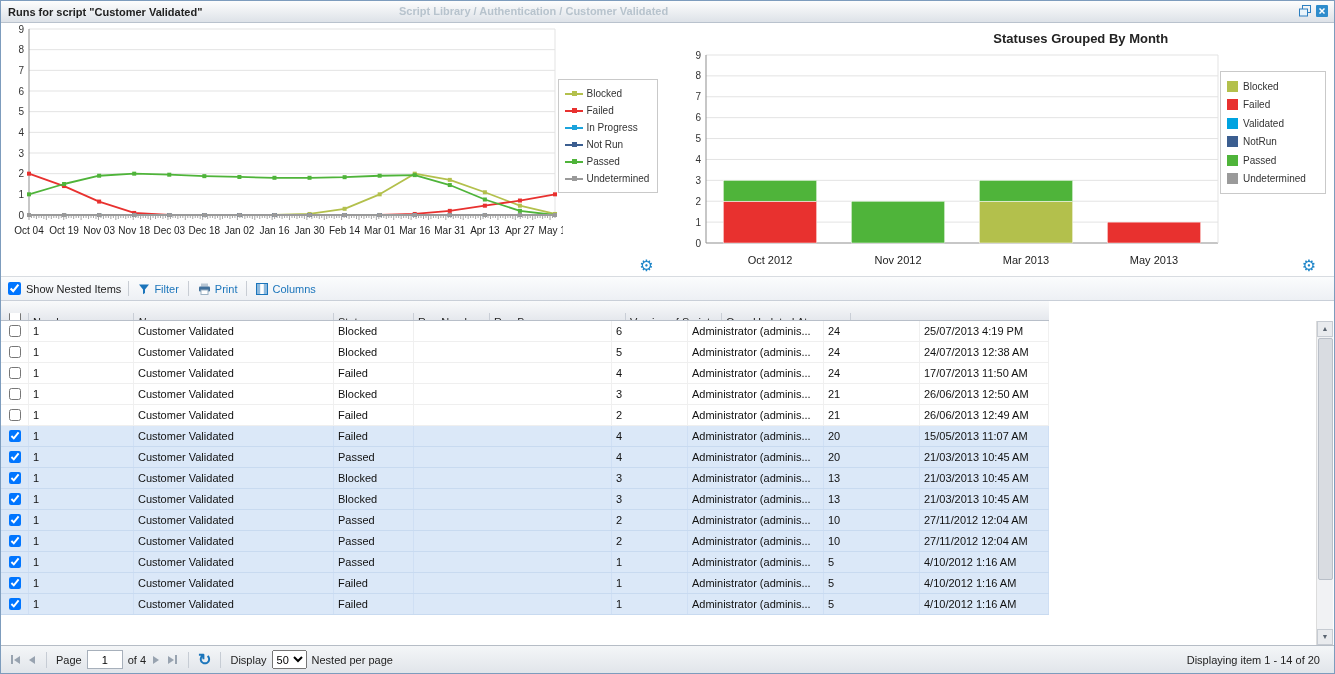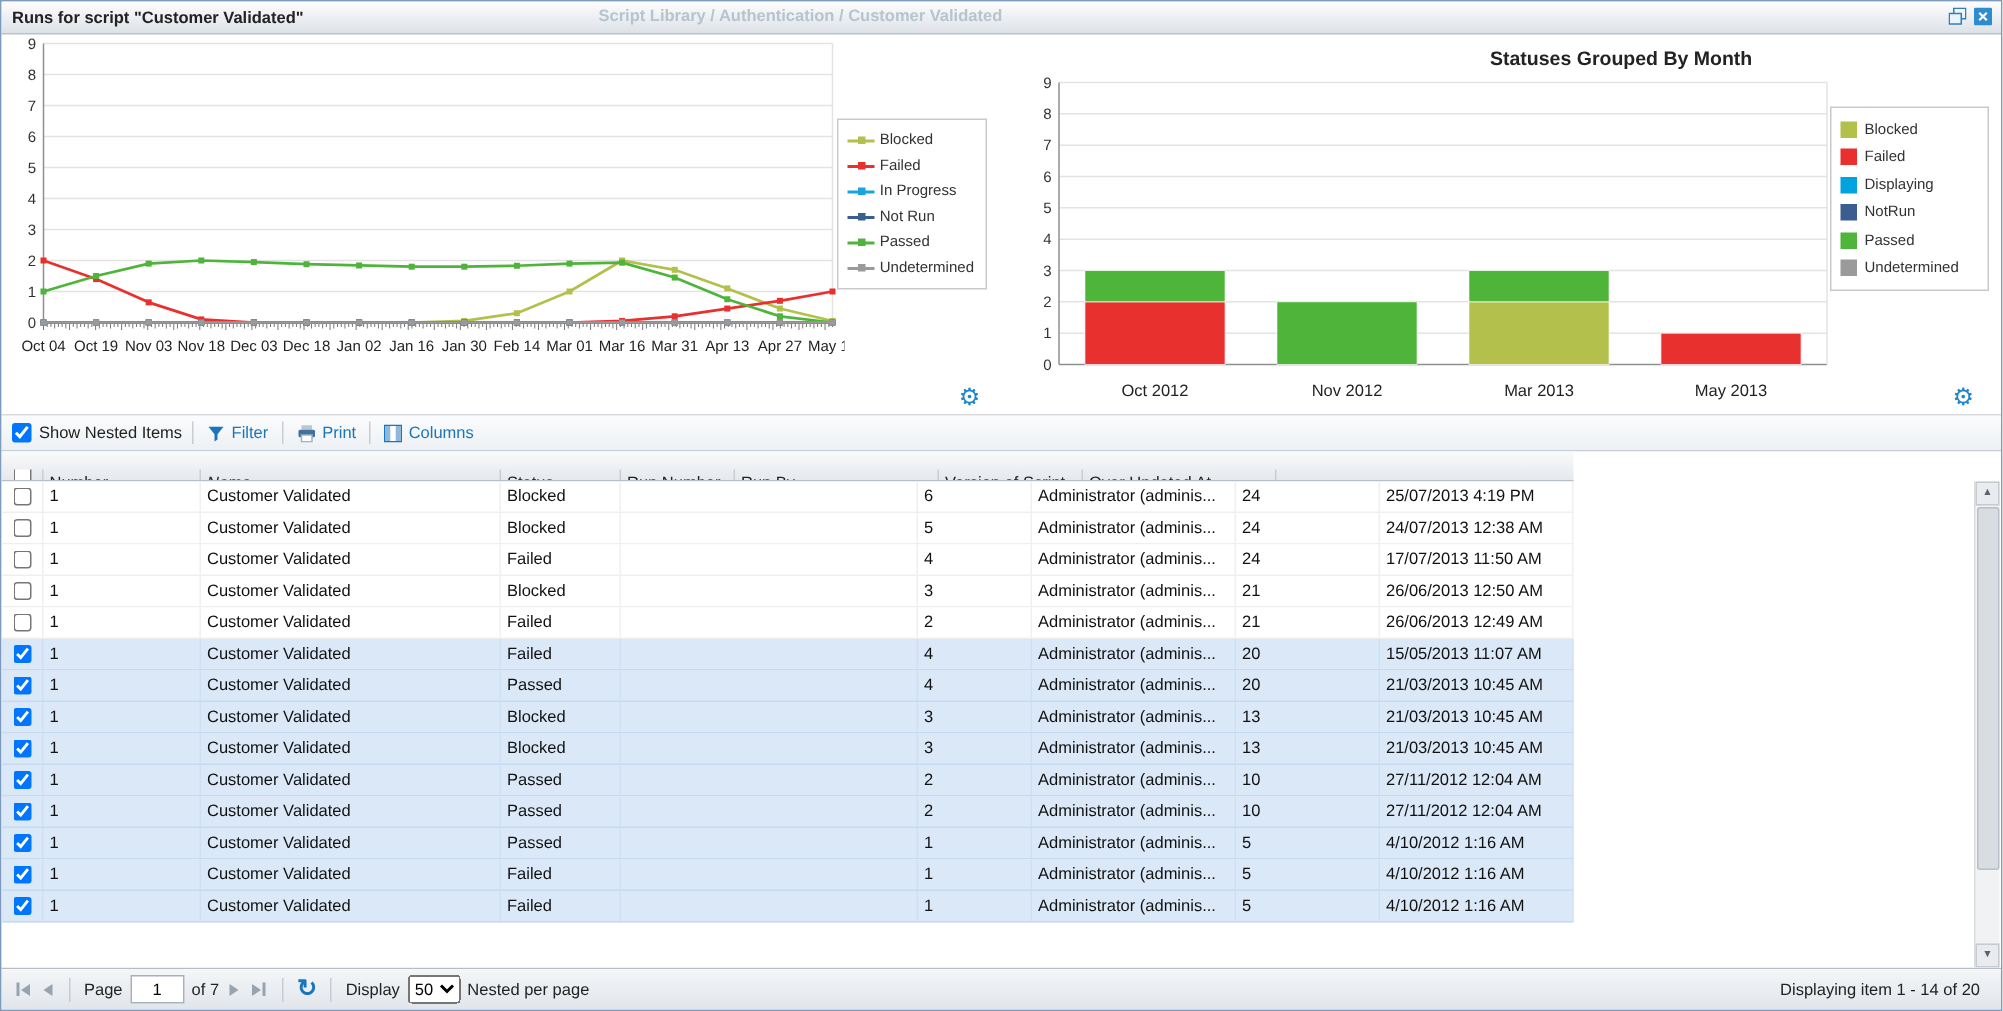--- a/index.html
+++ b/index.html
@@ -541,21 +541,21 @@
           <div class="legend-item">
             <span class="lg-sq" style="background: rgb(179, 192, 76);"></span>
             <span>Blocked</span>
           </div>
           <div class="legend-item">
             <span class="lg-sq" style="background: rgb(232, 49, 47);"></span>
             <span>Failed</span>
           </div>
           <div class="legend-item">
             <span class="lg-sq" style="background: rgb(0, 163, 224);"></span>
-            <span>Displaying</span>
+            <span>Validated</span>
           </div>
           <div class="legend-item">
             <span class="lg-sq" style="background: rgb(59, 94, 144);"></span>
             <span>NotRun</span>
           </div>
           <div class="legend-item">
             <span class="lg-sq" style="background: rgb(79, 180, 58);"></span>
             <span>Passed</span>
           </div>
           <div class="legend-item">
@@ -806,21 +806,21 @@
     <span class="pg-ico">
         <span class="pg-bar"></span>
         <span class="tri-l"></span>
       </span>
     <span class="pg-ico">
         <span class="tri-l"></span>
       </span>
     <span class="pg-sep"></span>
     <span>Page</span>
     <input class="pg-input" value="1" style="">
-    <span>of 7</span>
+    <span>of 4</span>
     <span class="pg-ico">
         <span class="tri-r"></span>
       </span>
     <span class="pg-ico">
         <span class="tri-r"></span>
         <span class="pg-bar"></span>
       </span>
     <span class="pg-sep"></span>
     <span class="refresh">↻</span>
     <span class="pg-sep"></span>

